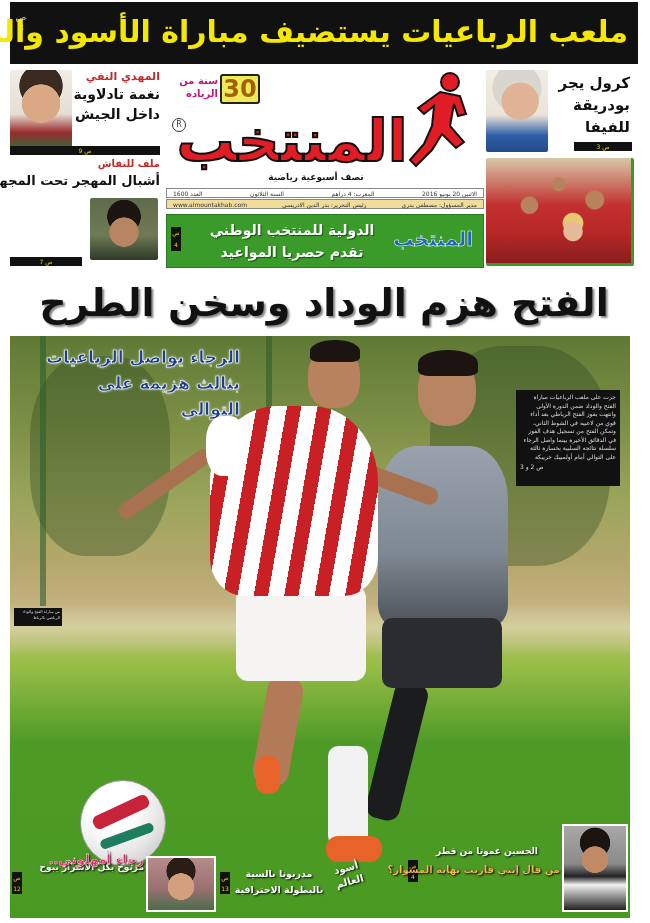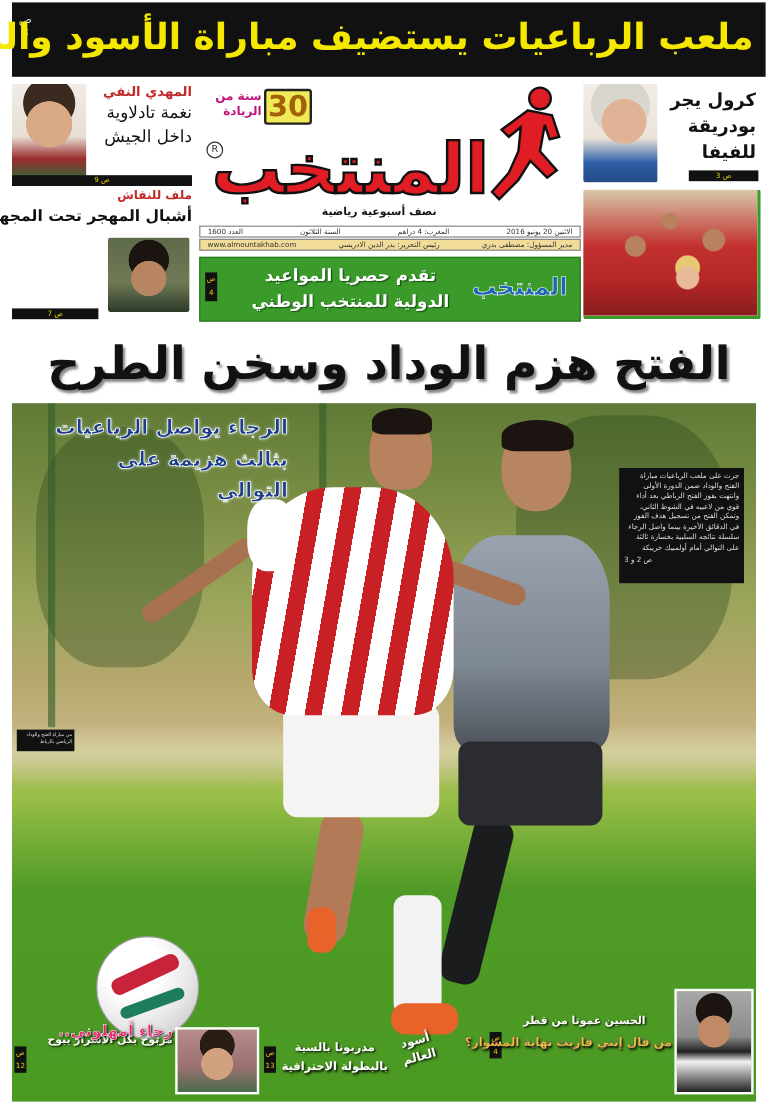--- a/index.html
+++ b/index.html
@@ -13,21 +13,21 @@
   .top-banner { left: 10px; top: 2px; width: 628px; height: 62px; background: #111111; }
   .top-banner .title { position: absolute; right: 10px; top: 8px; color: #f5e800; font-weight: bold; font-size: 30px; line-height: 44px; white-space: nowrap; letter-spacing: -0.5px; }
   .top-banner .page-ind { position: absolute; left: 4px; top: 10px; width: 14px; color: #ddd; font-size: 9px; text-align: center; line-height: 11px; }
 
   
   .left-col { left: 10px; top: 68px; width: 150px; height: 200px; }
   .story-img { position: absolute; background: linear-gradient(135deg,#caa27e 0%,#b98562 40%,#8a5035 70%,#3d6b3d 100%); border-radius: 2px; }
   .face-a { left: 0; top: 2px; width: 62px; height: 80px;
     background: radial-gradient(circle at 50% 42%, #d9a884 0 34%, transparent 35%), radial-gradient(circle at 50% 20%, #3b2a20 0 30%, transparent 31%), linear-gradient(180deg,#f0ece6 0%, #e6ded4 55%, #9a2b2b 78%, #2d6b3a 100%); }
   .kicker-a { position: absolute; right: 0; top: 2px; color: #c02a2a; font-size: 11px; font-weight: bold; }
-  .head-a { position: absolute; right: 0; top: 16px; width: 90px; text-align: right; color: #111; font-weight: normal; font-size: 14px; line-height: 20px; }
+  .head-a { position: absolute; right: 0; top: 16px; width: 90px; text-align: right; color: #111; font-weight: bold; font-size: 14px; line-height: 20px; }
   .page-bar { position: absolute; height: 9px; background: #111; color: #e9d300; font-size: 6px; text-align: center; line-height: 9px; }
   .bar-a { left: 0; top: 78px; width: 150px; }
 
   .kicker-b { position: absolute; right: 0; top: 90px; color: #c02a2a; font-size: 10px; font-weight: bold; }
   .head-b { position: absolute; right: 0; top: 104px; color: #111; font-weight: bold; font-size: 13px; line-height: 18px; white-space: nowrap; }
   .text-b { position: absolute; left: 0; top: 125px; width: 72px; text-align: right; color: #111; font-weight: bold; font-size: 10px; line-height: 14px; }
   .face-b { left: 80px; top: 130px; width: 68px; height: 62px;
     background: radial-gradient(circle at 50% 55%, #b88562 0 30%, transparent 31%), radial-gradient(circle at 50% 30%, #1b1410 0 30%, transparent 31%), linear-gradient(180deg,#5e6b4a 0%, #6f7a55 60%, #2d3a28 100%); }
   .bar-b { left: 0; top: 189px; width: 72px; }
 
@@ -168,22 +168,22 @@
   <div class="info-row info-2 rtl">
     <span>مدير المسؤول: مصطفى بدري</span>
     <span>رئيس التحرير: بدر الدين الادريسي</span>
     <span>www.almountakhab.com</span>
   </div>
 </div>
 
 <div class="abs promo">
   <div class="ppage">ص 4</div>
   <div class="ptext rtl">
+    <div>الدولية للمنتخب الوطني</div>
     <div>تقدم حصريا المواعيد</div>
-    <div>الدولية للمنتخب الوطني</div>
   </div>
   <div class="plogo rtl">المنتخب</div>
 </div>
 
 <div class="abs right-col">
   <div class="story-img face-c"></div>
   <div class="head-c rtl">كرول يجر بودريقة للفيفا</div>
   <div class="page-bar bar-c rtl">ص 3</div>
   <div class="story-img team-photo"></div>
 </div>

